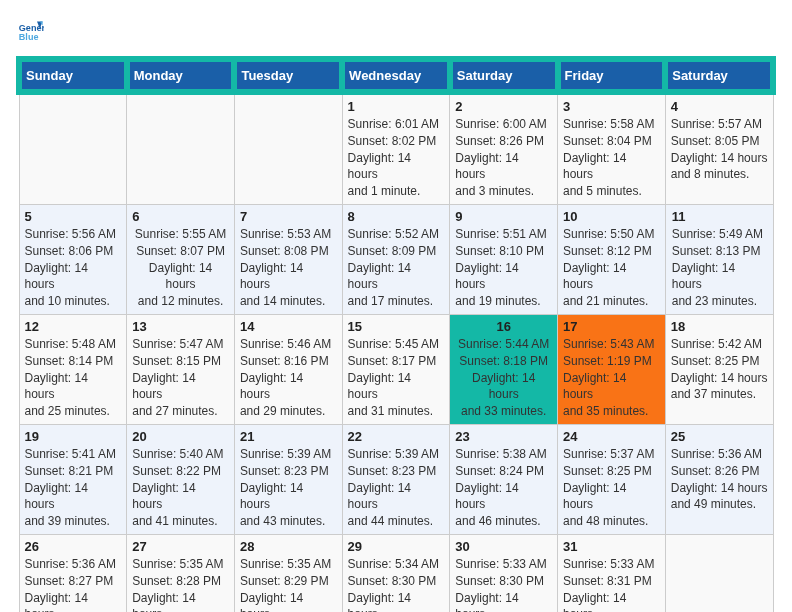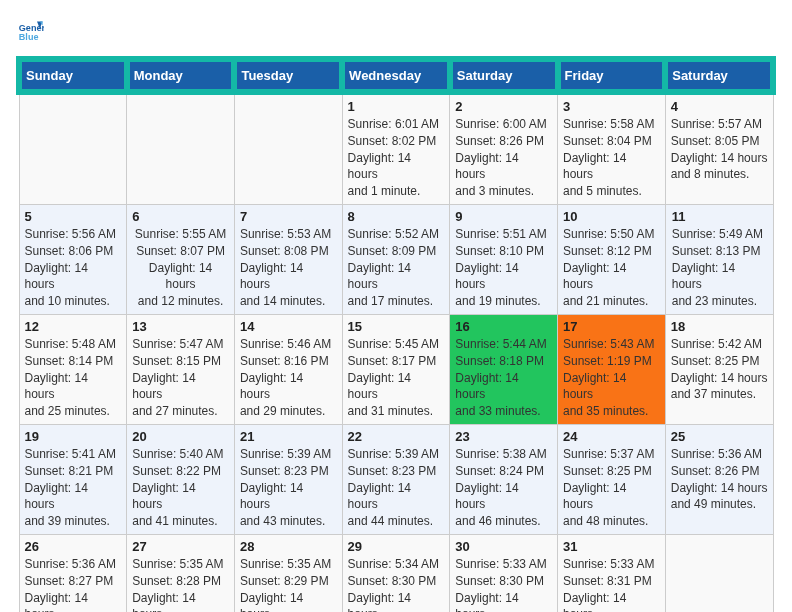--- a/index.html
+++ b/index.html
@@ -224,21 +224,21 @@
 Daylight: 14 hours
 and 29 minutes.</div>
         </td>
         <td style="background-color: rgb(249, 249, 249);">
           <span class="day-number">15</span>
           <div class="cell-text" style="white-space: pre-line;">Sunrise: 5:45 AM
 Sunset: 8:17 PM
 Daylight: 14 hours
 and 31 minutes.</div>
         </td>
-        <td style="background-color: #22c55e;">
+        <td style="background-color: #14b8a6; text-align: center;">
           <span class="day-number">16</span>
           <div class="cell-text" style="white-space: pre-line;">Sunrise: 5:44 AM
 Sunset: 8:18 PM
 Daylight: 14 hours
 and 33 minutes.</div>
         </td>
         <td style="background-color: #f97316;">
           <span class="day-number">17</span>
           <div class="cell-text" style="white-space: pre-line;">Sunrise: 5:43 AM
 Sunset: 1:19 PM

